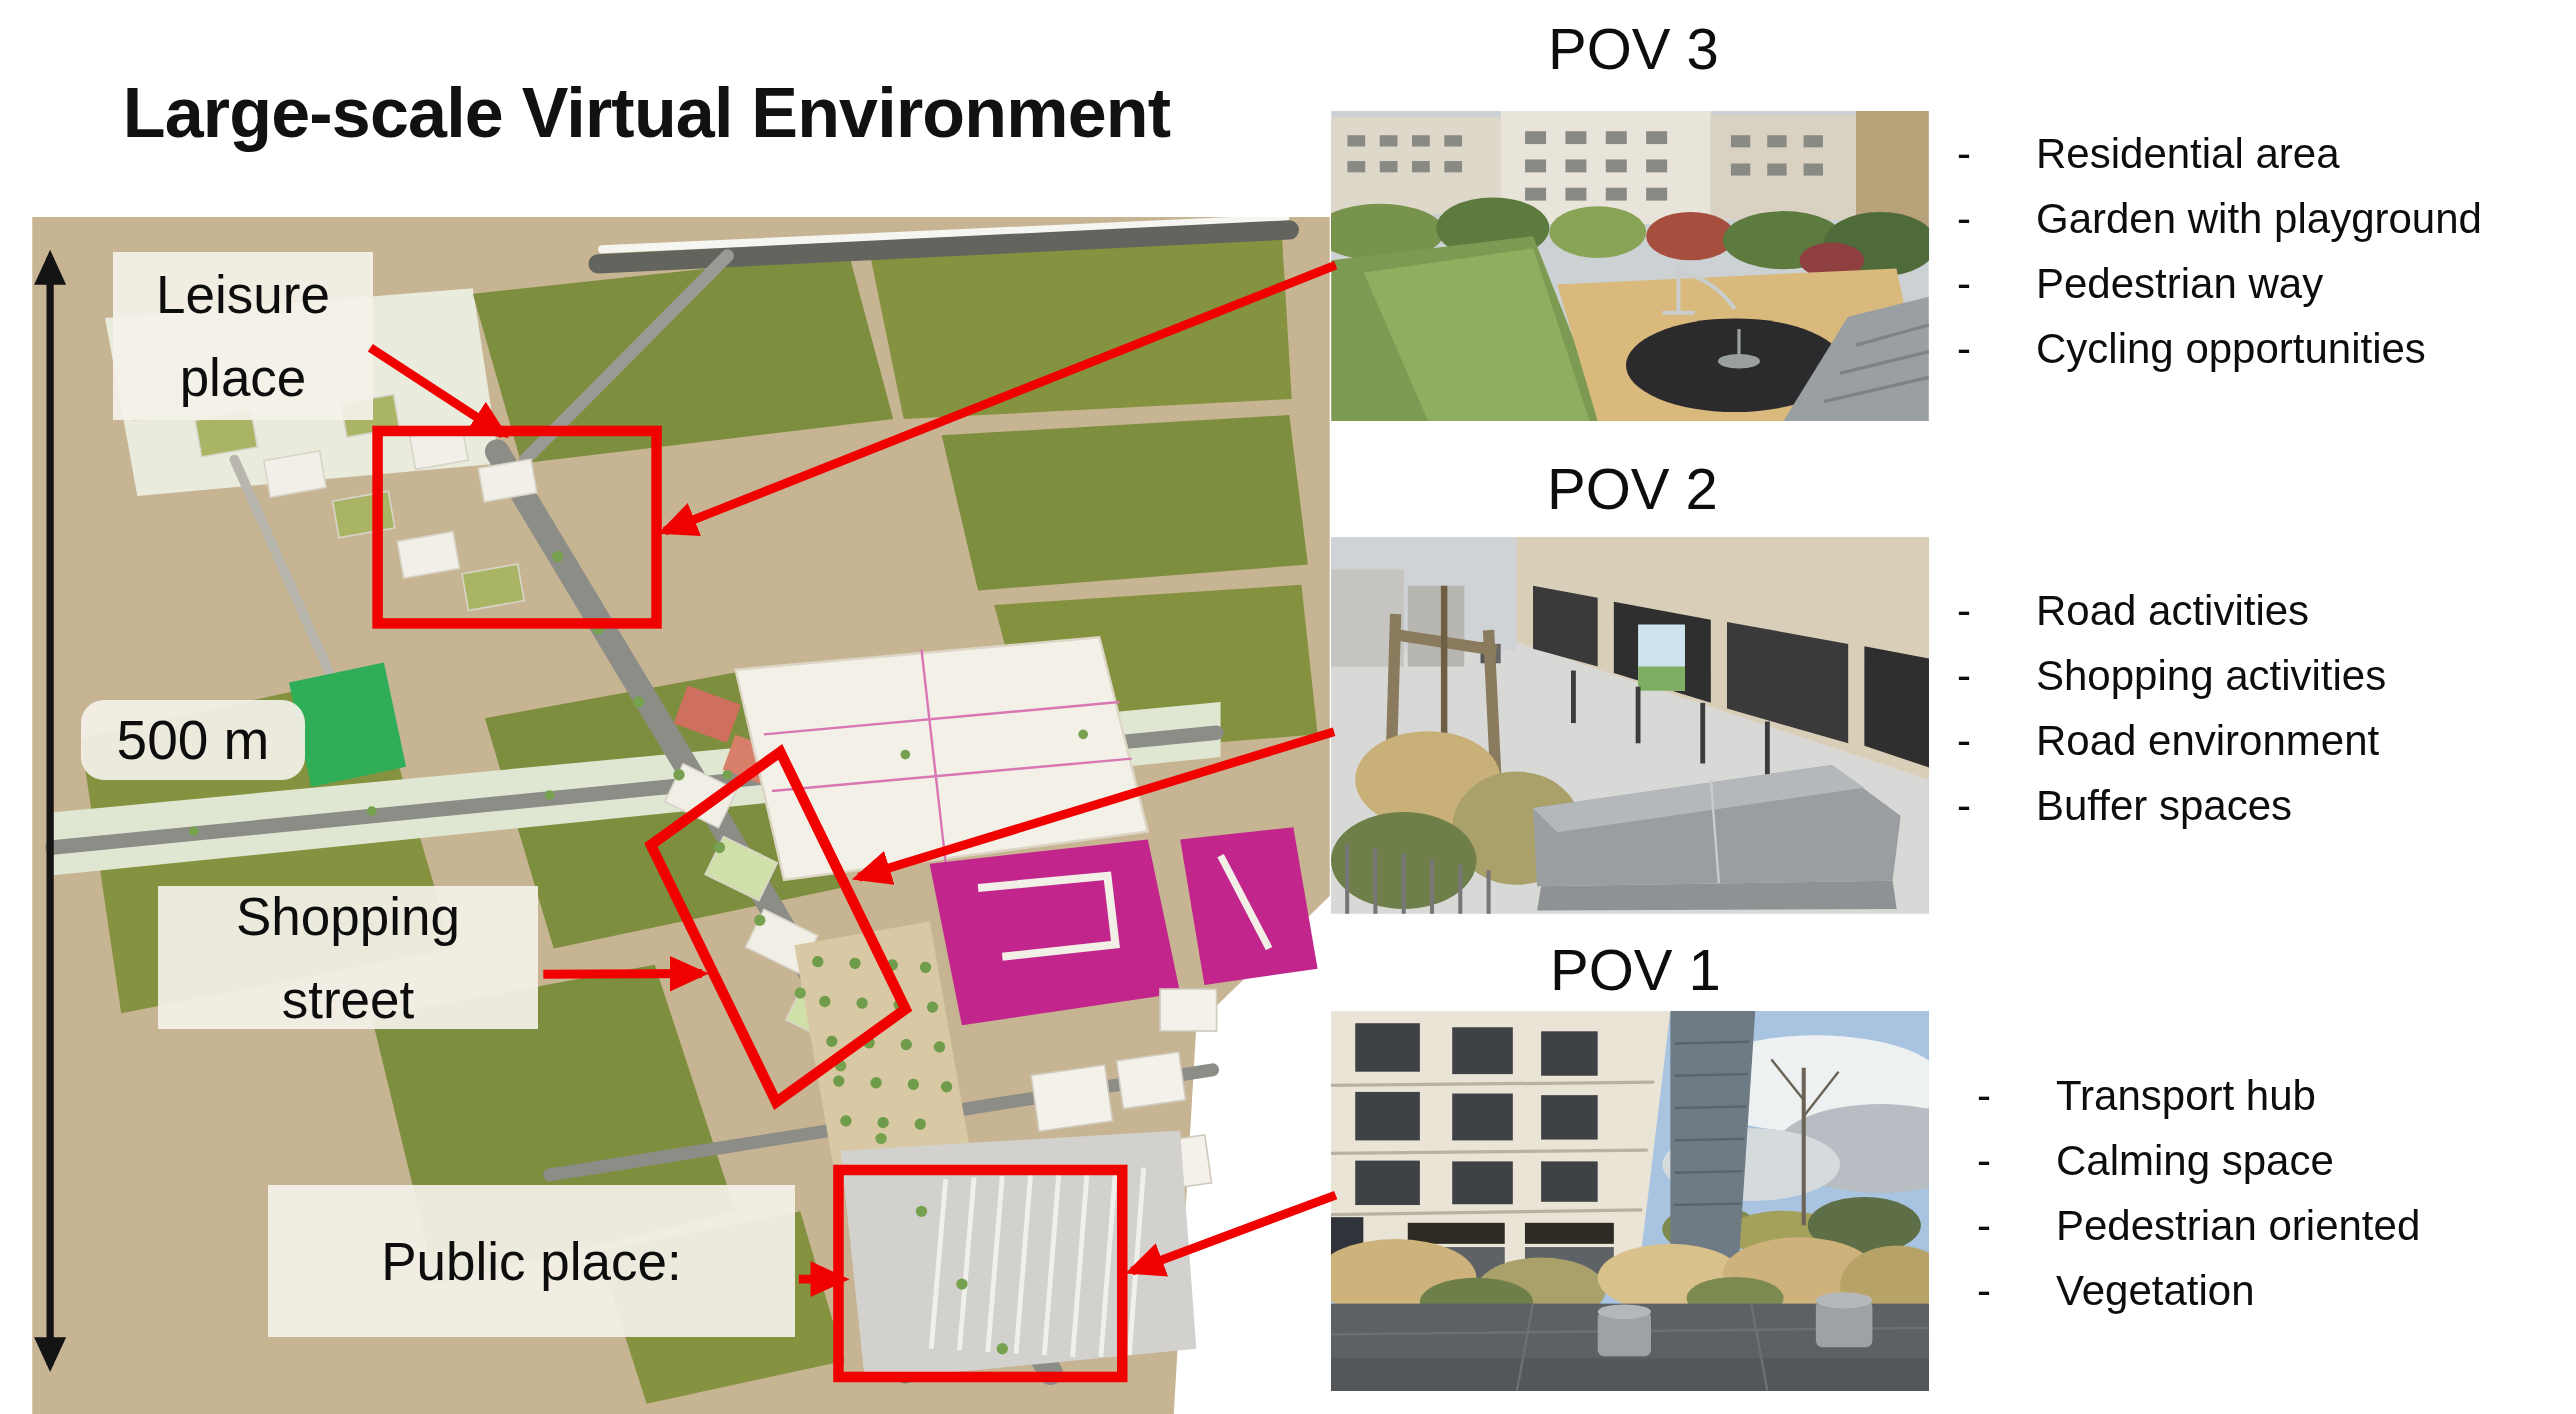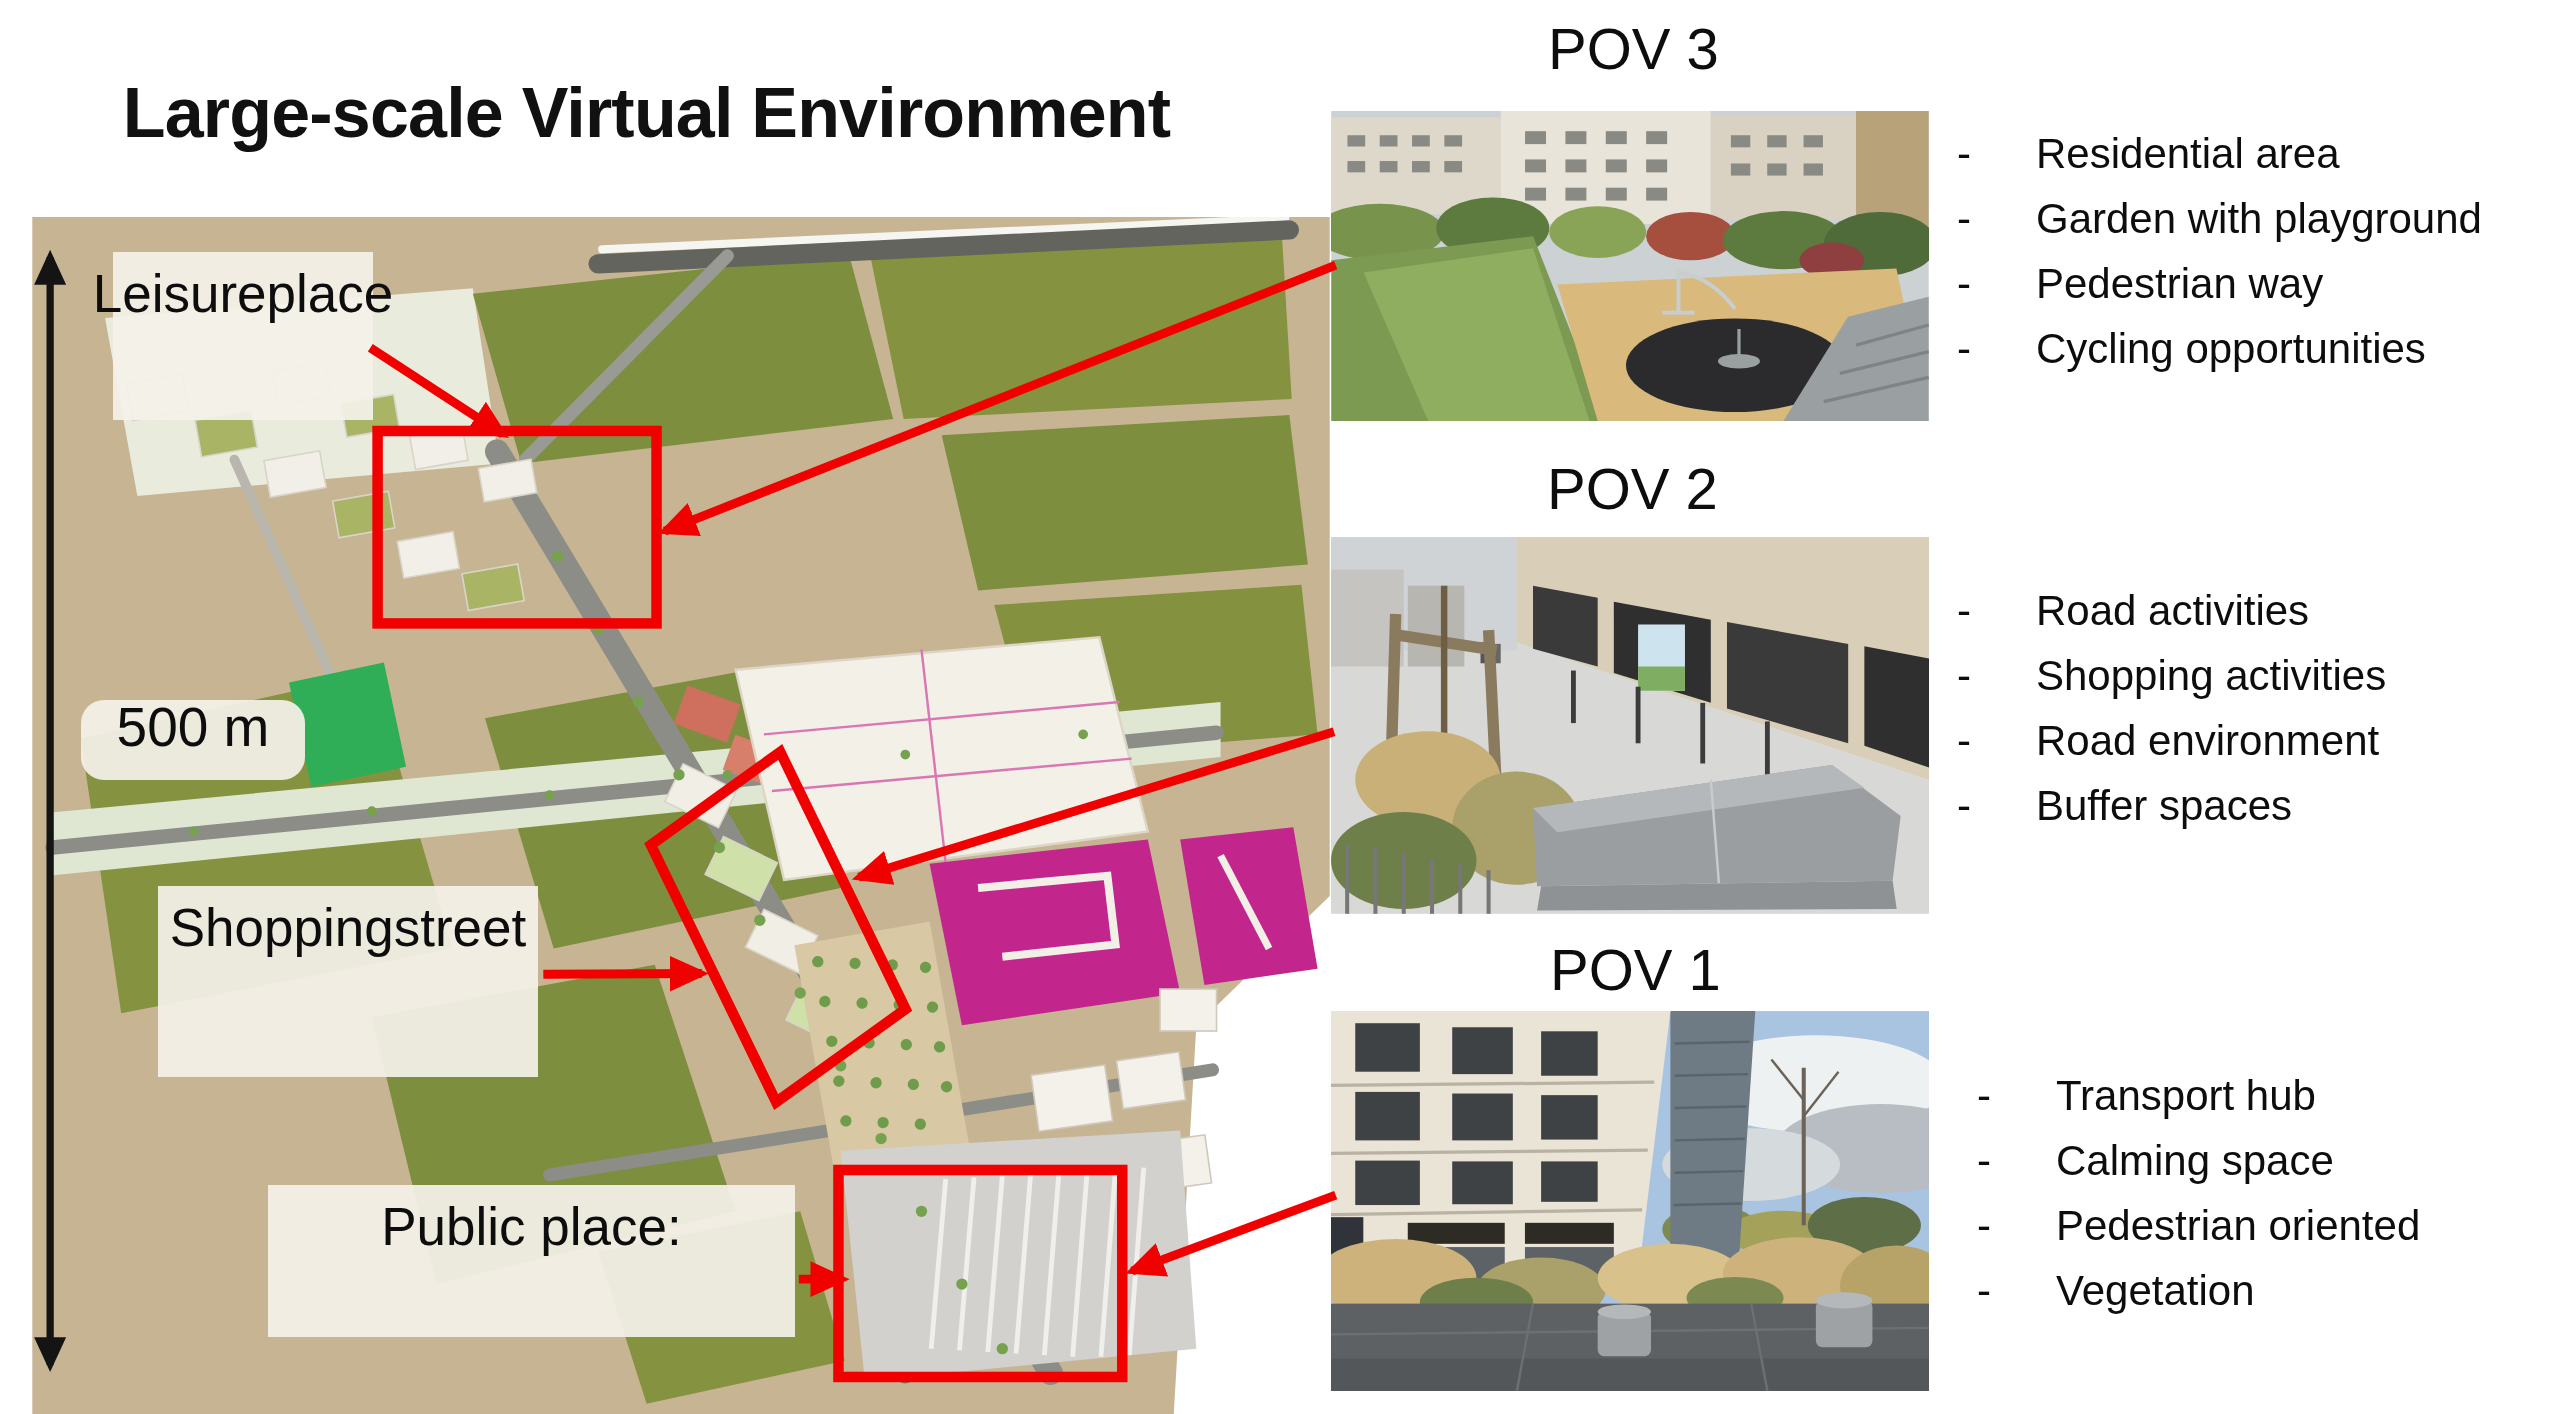--- a/index.html
+++ b/index.html
@@ -6,25 +6,25 @@
   body{width:2576px;height:1415px;position:relative;overflow:hidden;
        font-family:"Liberation Sans","DejaVu Sans",sans-serif;color:#111;}
   .abs{position:absolute;}
   
   #title{left:121px;top:73px;width:1051px;text-align:center;
          font-size:70px;font-weight:bold;letter-spacing:-0.8px;z-index:2;}
   
   #map-wrap{left:32px;top:217px;width:1298px;height:1198px;z-index:1;}
   
   .label-box{background:rgba(244,241,232,0.93);text-align:center;z-index:2;
-             display:flex;flex-direction:row;justify-content:center;
+             display:flex;flex-direction:column;justify-content:center;
              font-size:53px;line-height:83px;color:#0d0d0d;}
   #lbl-leisure{left:113px;top:252px;width:260px;height:168px;}
   #lbl-scale{left:81px;top:700px;width:224px;height:80px;font-size:55px;line-height:55px;border-radius:23px;}
-  #lbl-shopping{left:158px;top:886px;width:380px;height:191px;}
+  #lbl-shopping{left:158px;top:886px;width:380px;height:143px;}
   #lbl-public{left:268px;top:1185px;width:527px;height:152px;}
   
   .pov-header{font-size:58px;color:#0d0d0d;z-index:2;}
   #pov3-header{left:1548px;top:14.6px;}
   #pov2-header{left:1547px;top:455px;}
   #pov1-header{left:1550px;top:936px;}
   
   .photo{left:1331px;width:598px;z-index:2;display:block;}
   #pov3-photo{top:111px;height:310px;}
   #pov2-photo{top:537px;height:377px;}

